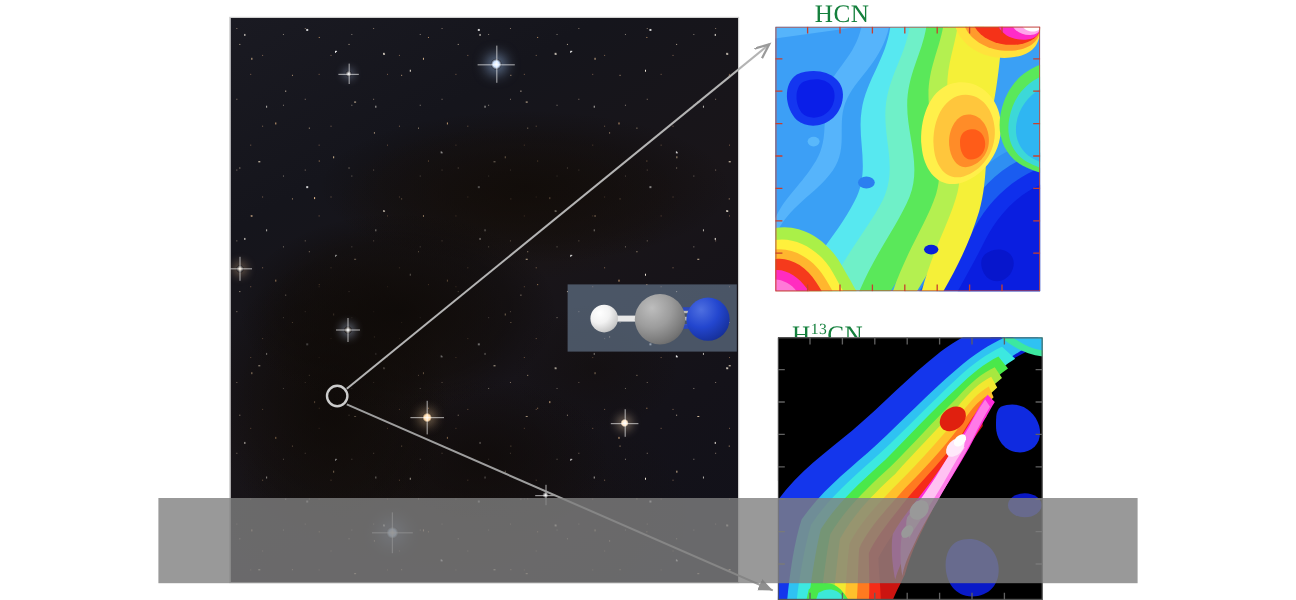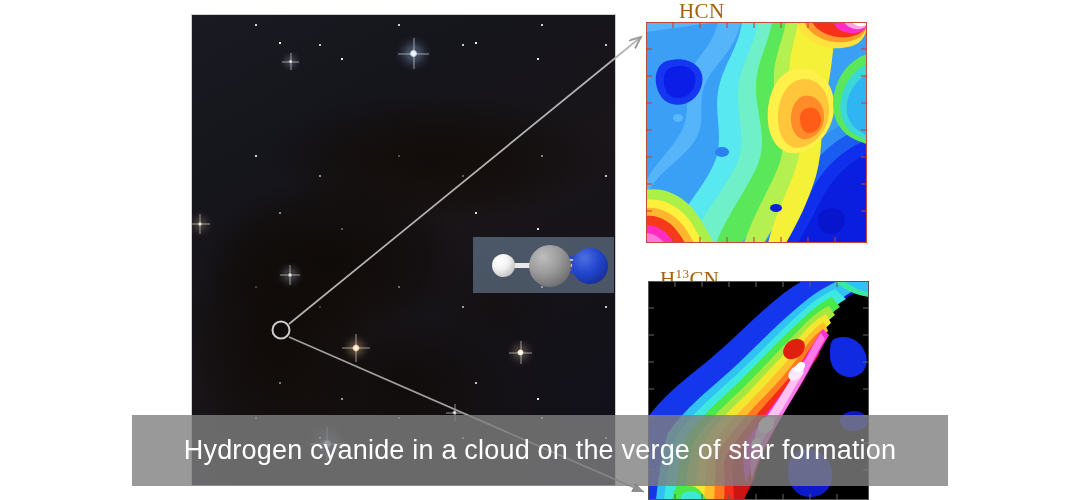--- a/index.html
+++ b/index.html
@@ -160,21 +160,21 @@
   .bond-t2 { left: 88px; top: 27px; width: 20px; height: 3px; background:#b9b9b9; }
   .bond-t3 { left: 88px; top: 33px; width: 20px; height: 3px; background:#3552c9; }
   .bond-n1 { left: 96px; top: 19px; width: 12px; height: 3px; background:#2b48be; }
   .bond-n3 { left: 96px; top: 34px; width: 12px; height: 3px; background:#2b48be; }
 
   
   .map-label {
     position: absolute;
     font-family: "Liberation Serif", serif;
     font-size: 21px;
-    color: #a16207;
+    color: #15803d;
     letter-spacing: 0.4px;
     white-space: nowrap;
   }
   .map-label sup {
     font-size: 0.62em;
     vertical-align: super;
     line-height: 0;
   }
   .map-frame {
     position: absolute;
@@ -433,15 +433,14 @@
       <marker id="arrowDown" markerWidth="9" markerHeight="9" refX="7" refY="3" orient="auto" markerUnits="strokeWidth">
         <path d="M0,0 L7,3 L0,6 Z" fill="#8f8f8f"></path>
       </marker>
     </defs>
     <line x1="289" y1="324" x2="641" y2="37" stroke="#b4b4b4" stroke-width="1.7" marker-end="url(#arrowUp)"></line>
     <line x1="289" y1="337" x2="644" y2="492" stroke="#9e9e9e" stroke-width="1.7" marker-end="url(#arrowDown)"></line>
     <circle cx="281" cy="330" r="8.5" fill="none" stroke="#cccccc" stroke-width="2"></circle>
   </svg>
 
   <div class="caption-band"></div>
-  <div class="caption-text">Hydrogen cyanide in a cloud on the verge of star formation</div>
 
 </div>
 
 </body></html>

